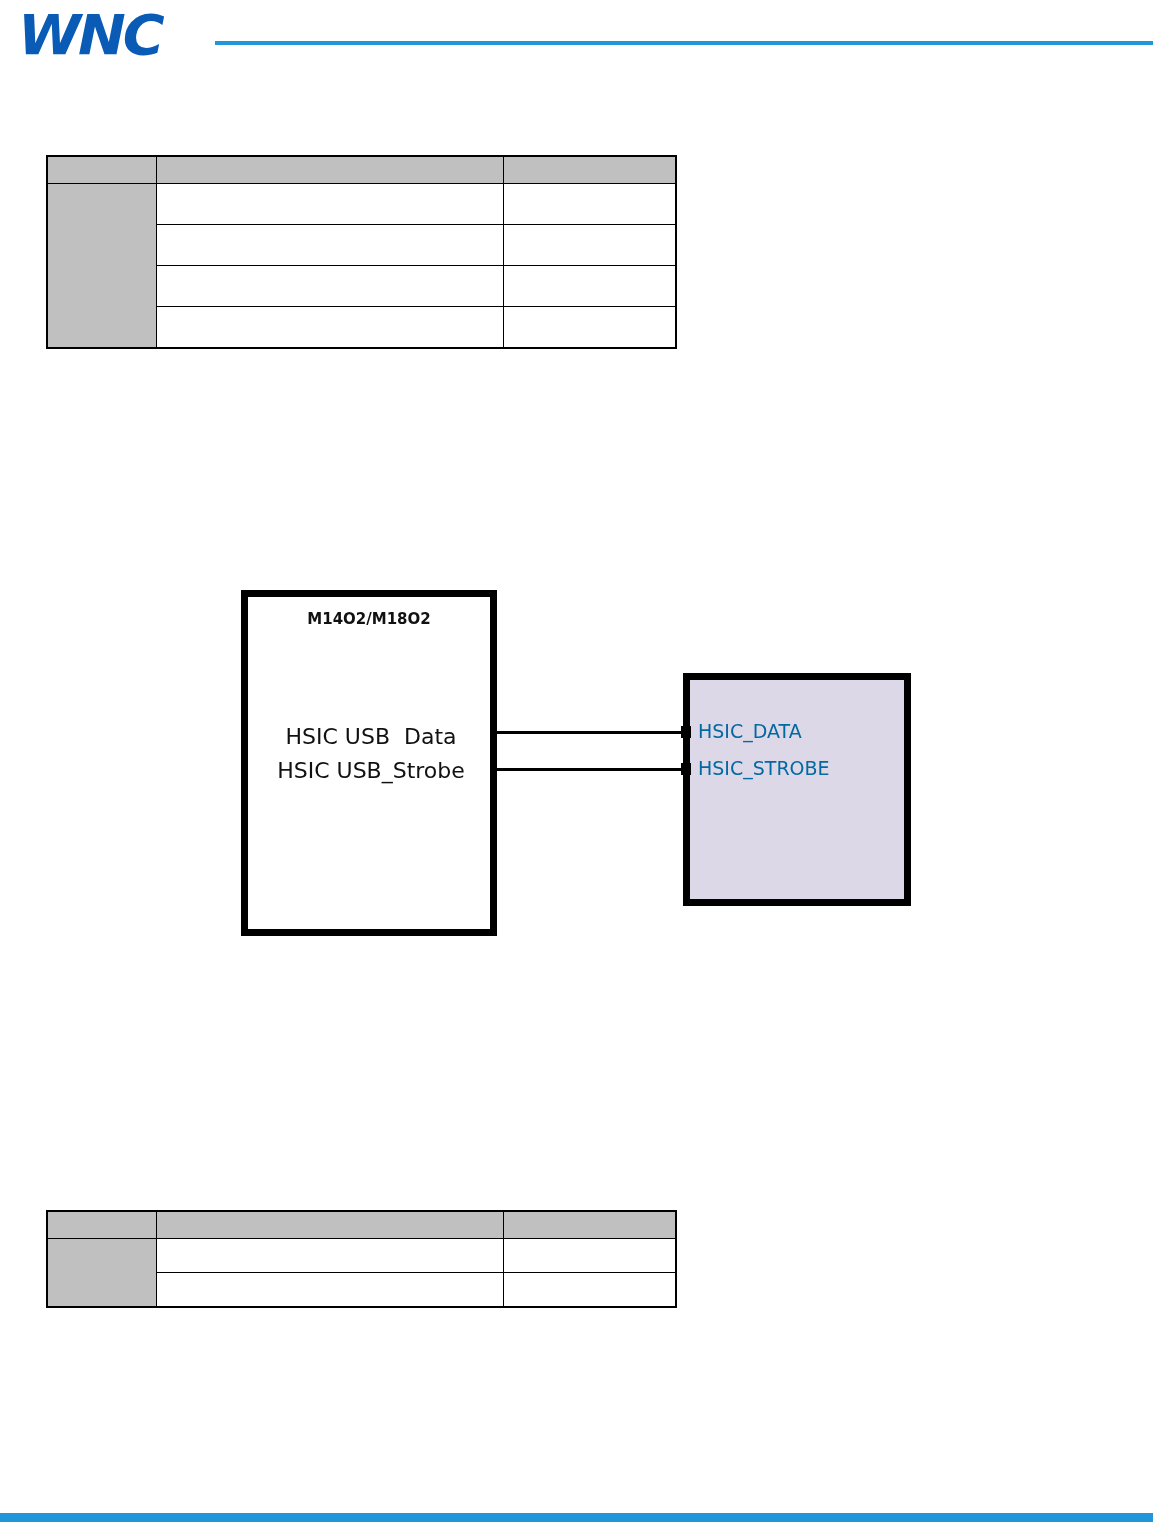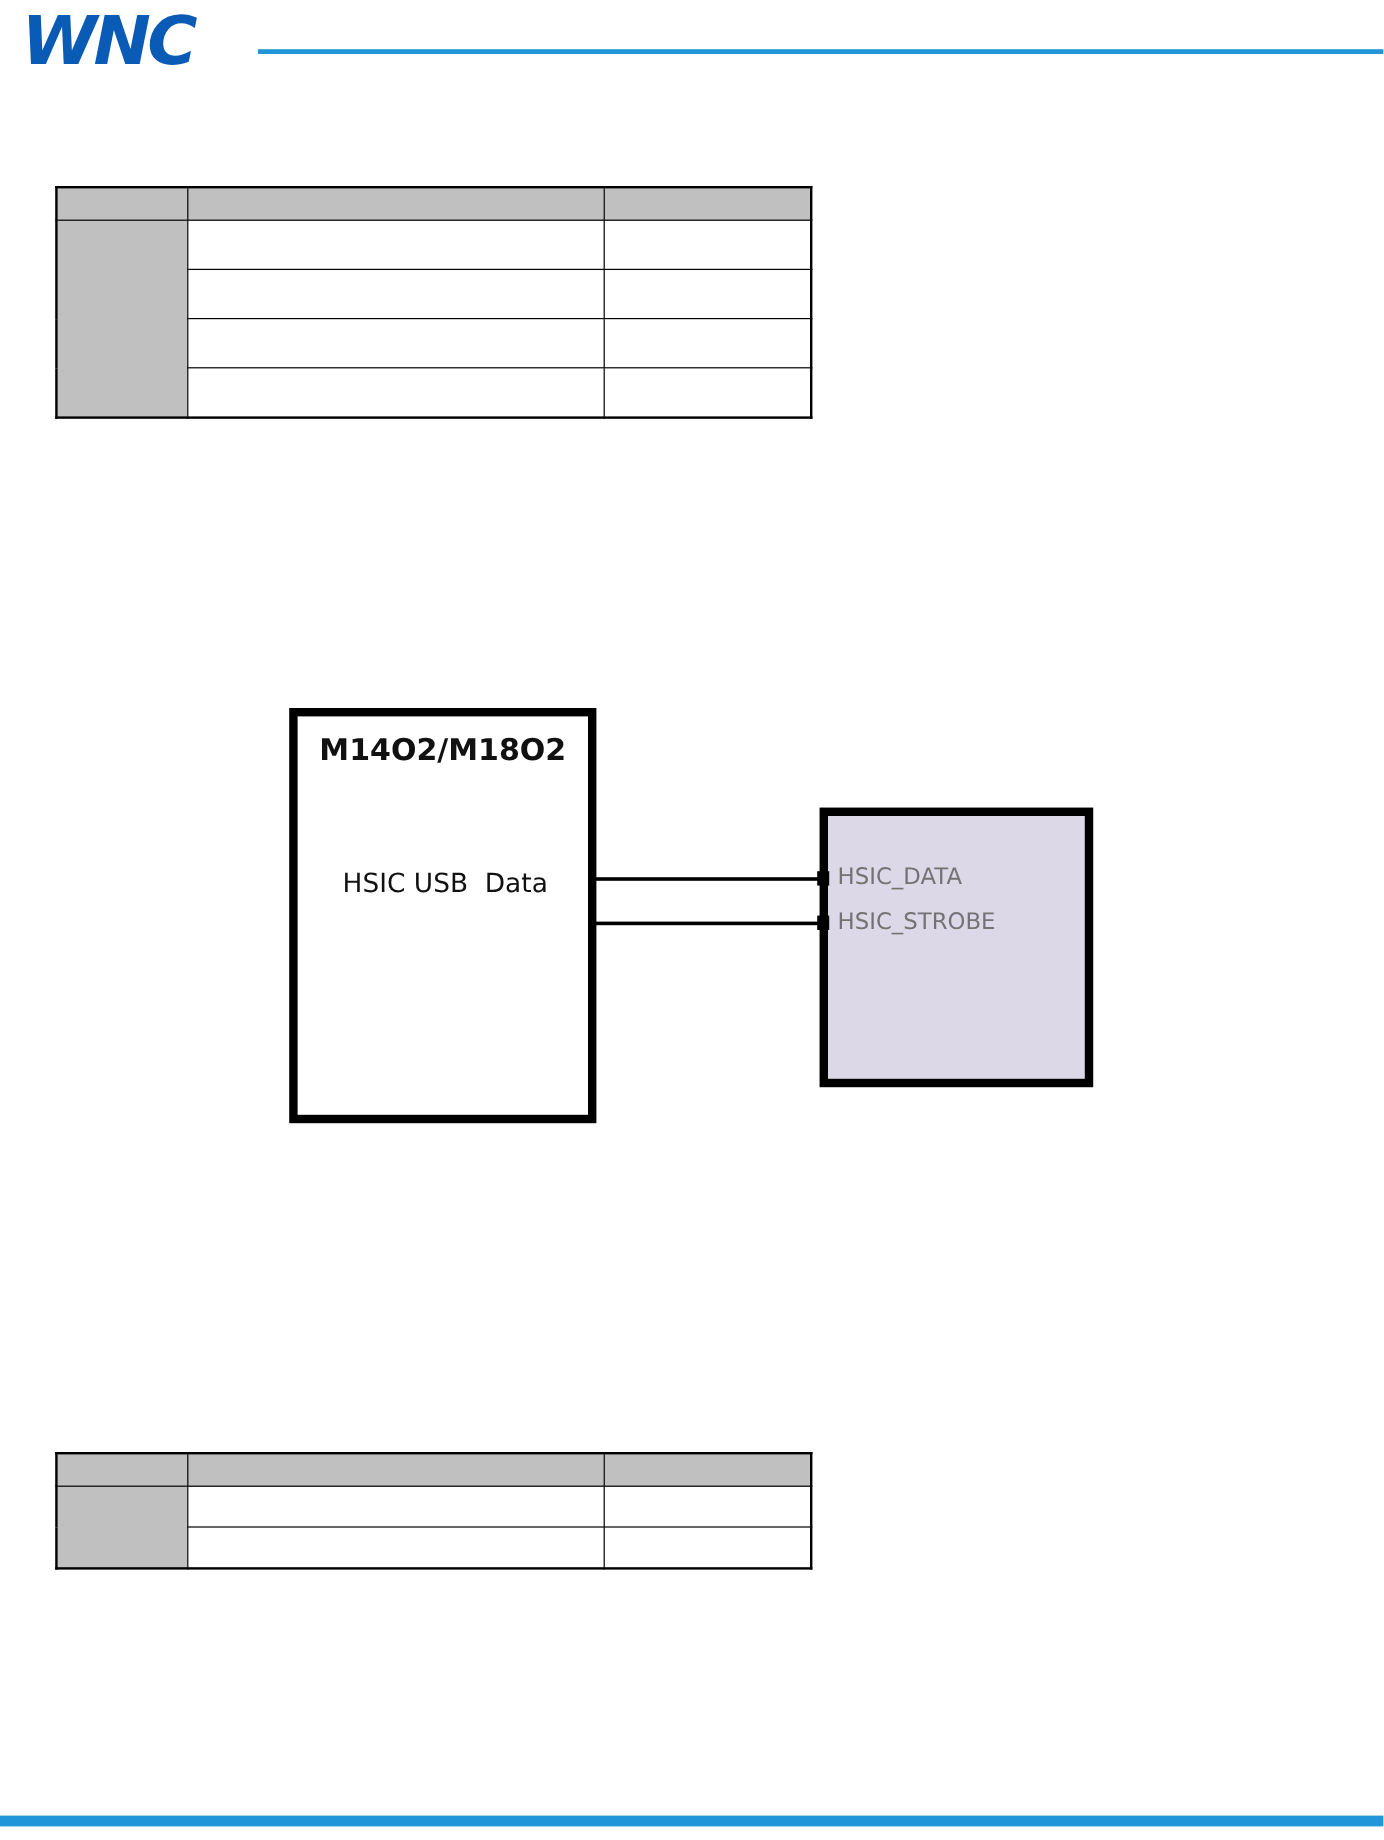--- a/index.html
+++ b/index.html
@@ -107,21 +107,21 @@
     box-sizing: border-box;
   }
   #module-title {
     position: absolute;
     left: 241px;
     top: 50px;
     width: 256px;
     text-align: center;
     font-family: "DejaVu Sans", "Liberation Sans", sans-serif;
     font-weight: 700;
-    font-size: 25px;
+    font-size: 15px;
     color: #111111;
     letter-spacing: 0px;
     white-space: nowrap;
   }
   #module-signals {
     position: absolute;
     left: 249px;
     top: 160px;
     width: 244px;
     text-align: center;
@@ -158,21 +158,21 @@
     top: 203px;
     width: 10px;
     height: 12px;
     background: #000000;
   }
   .ap-signal {
     position: absolute;
     left: 698px;
     font-family: "DejaVu Sans", "Liberation Sans", sans-serif;
     font-size: 19px;
-    color: #737373;
+    color: #0369a1;
     white-space: nowrap;
   }
   #ap-signal-data { top: 160px; }
   #ap-signal-strobe { top: 197px; }
   #ap-title {
     position: absolute;
     left: 683px;
     top: 243px;
     width: 228px;
     text-align: center;
@@ -246,20 +246,21 @@
     </tr>
   </tbody>
 </table>
 
 <div id="block-diagram">
 
   <div id="module-block"></div>
   <div id="module-title">M14O2/M18O2</div>
   <div id="module-signals">
     <div class="sig">HSIC USB  Data</div>
+    <div class="sig">HSIC USB_Strobe</div>
   </div>
 
   <div class="net-wire" id="wire-data"></div>
   <div class="net-wire" id="wire-strobe"></div>
 
   <div id="ap-block"></div>
   <div id="ap-pin-data"></div>
   <div id="ap-pin-strobe"></div>
   <div class="ap-signal" id="ap-signal-data">HSIC_DATA</div>
   <div class="ap-signal" id="ap-signal-strobe">HSIC_STROBE</div>

